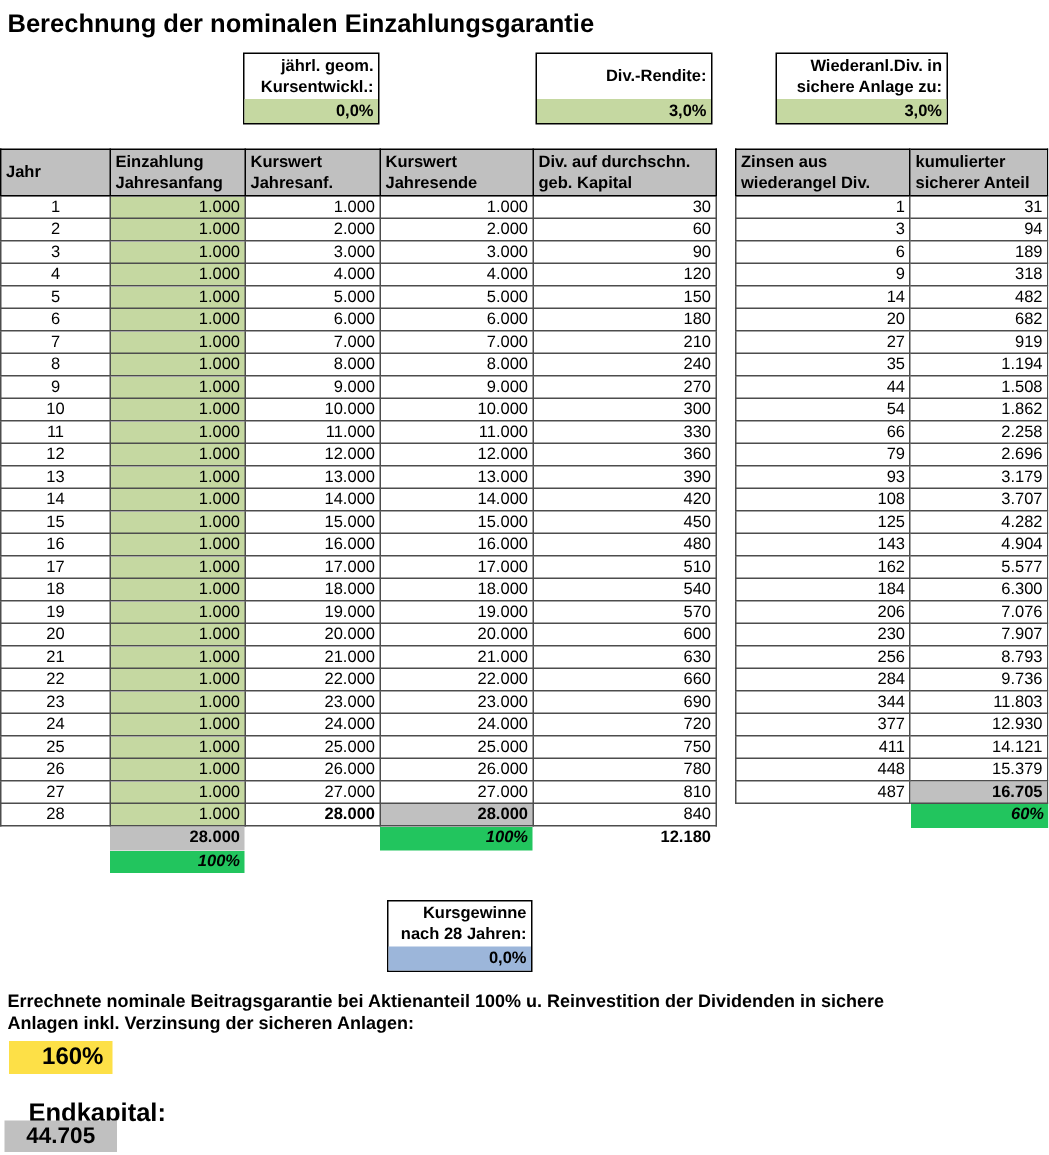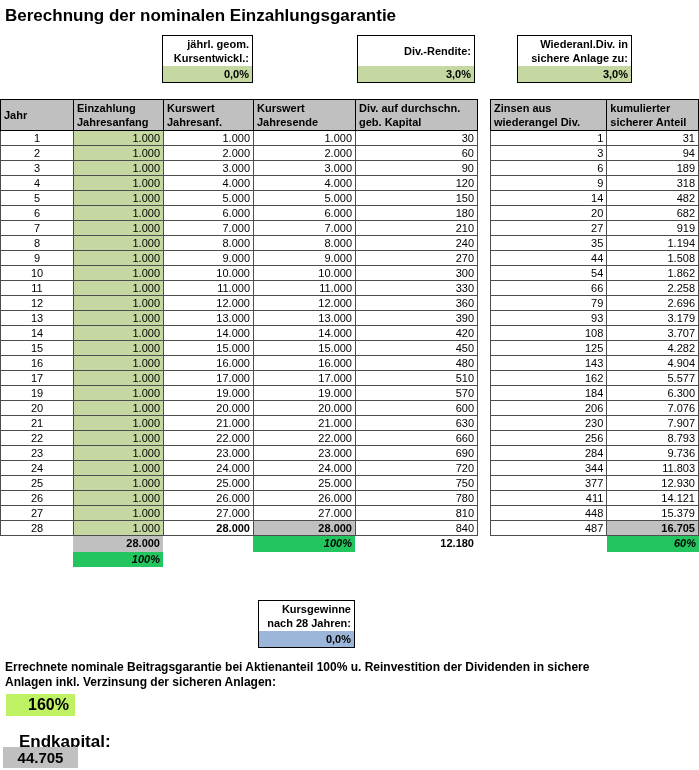--- a/index.html
+++ b/index.html
@@ -29,21 +29,21 @@
     height: 30px; padding: 0 3px; line-height: 14px;
     text-align: right;
   }
   .pb-value {
     height: 16px; line-height: 16px;
     text-align: right; padding: 0 3px;
   }
   .bg-green { background: #C5D8A1; }
   .bg-blue  { background: #9CB6DA; }
   .bg-gray  { background: #C0C0C0; }
-  .bg-yellow{ background: #bef264; padding-left: 16px; }
+  .bg-yellow{ background: #fde047; padding-left: 16px; }
   
   .tbl-wrap { position: absolute; top: 99px; }
   .tbl-left  { left: 0; }
   .tbl-right { left: 490px; }
   table.grid {
     border-collapse: collapse; table-layout: fixed;
     font-size: 11px;
   }
   table.grid th {
     background: #C0C0C0; font-weight: bold; text-align: left;
@@ -262,20 +262,27 @@
             <td class="num">480</td>
           </tr>
           <tr>
             <td class="jahr">17</td>
             <td class="num einz">1.000</td>
             <td class="num">17.000</td>
             <td class="num">17.000</td>
             <td class="num">510</td>
           </tr>
           <tr>
+            <td class="jahr">18</td>
+            <td class="num einz">1.000</td>
+            <td class="num">18.000</td>
+            <td class="num">18.000</td>
+            <td class="num">540</td>
+          </tr>
+          <tr>
             <td class="jahr">19</td>
             <td class="num einz">1.000</td>
             <td class="num">19.000</td>
             <td class="num">19.000</td>
             <td class="num">570</td>
           </tr>
           <tr>
             <td class="jahr">20</td>
             <td class="num einz">1.000</td>
             <td class="num">20.000</td>

